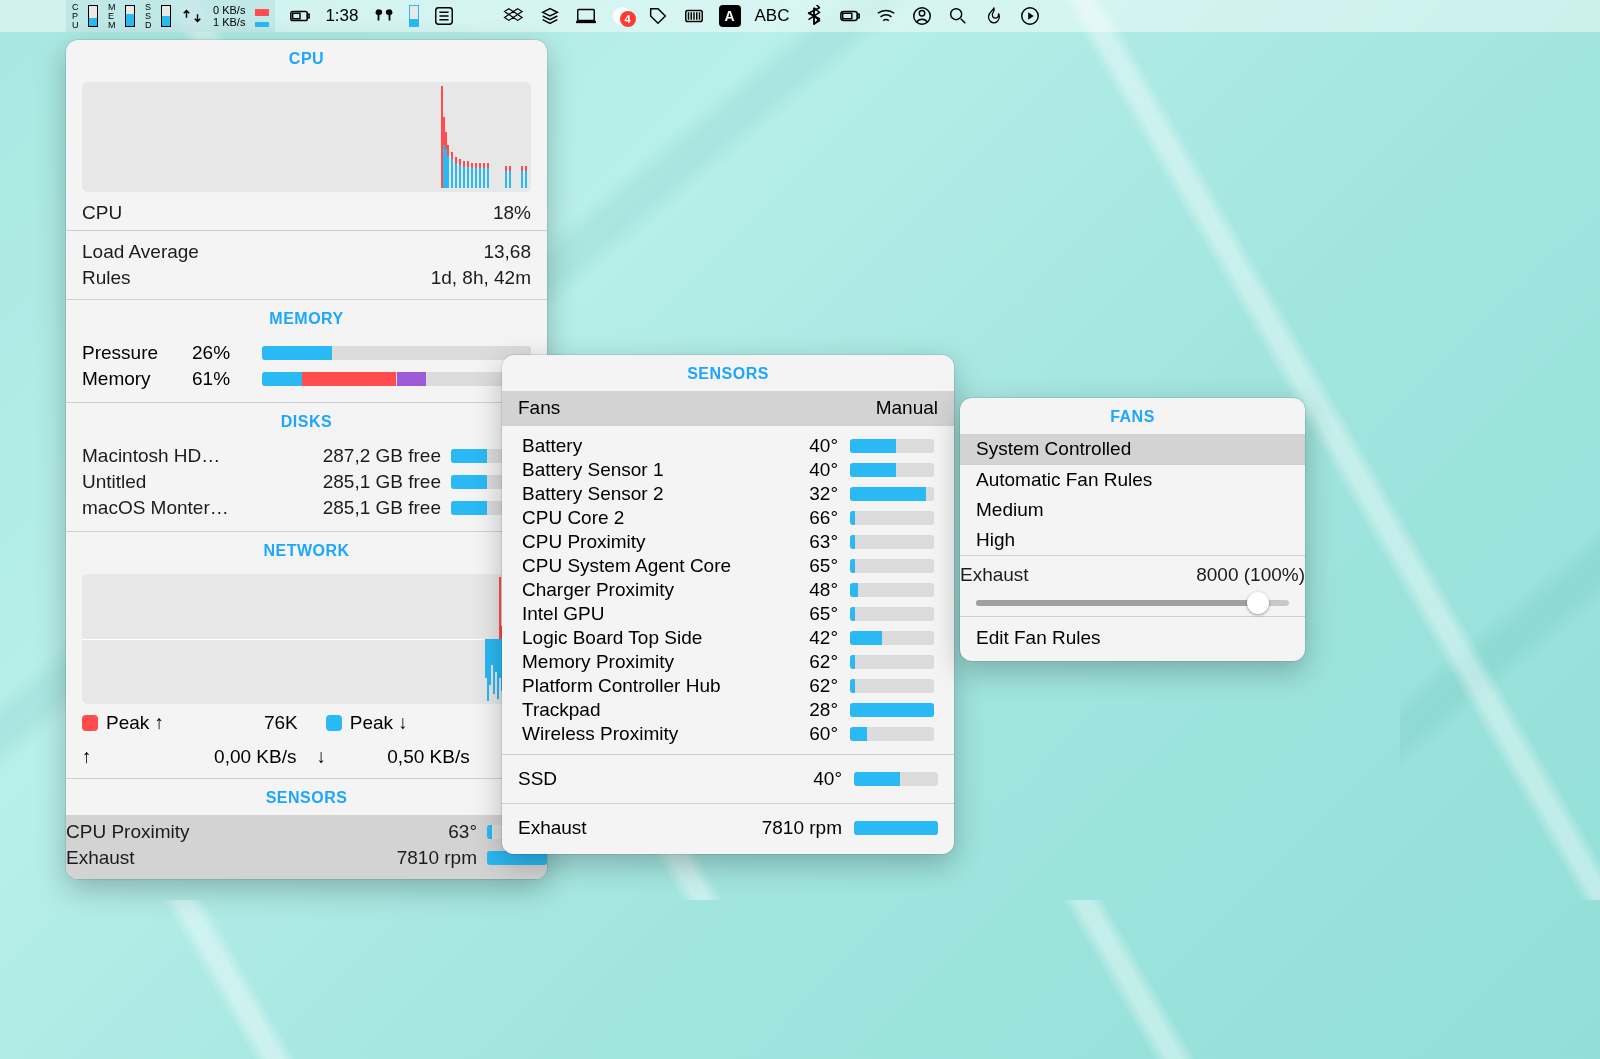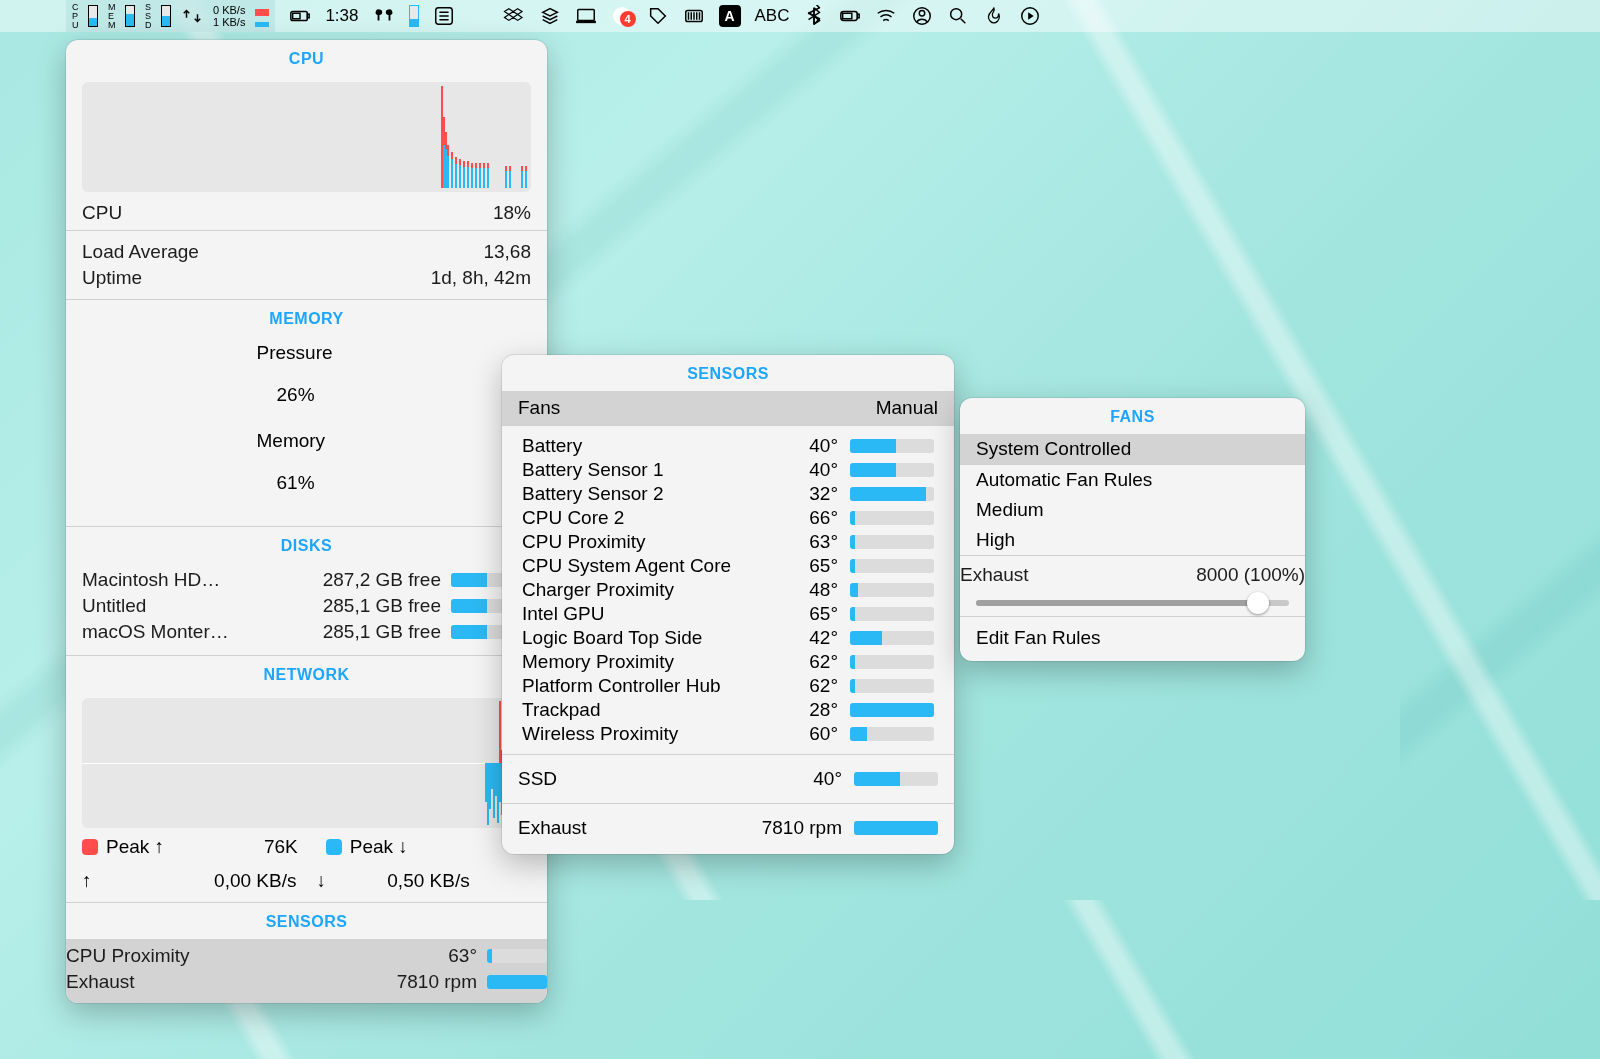--- a/index.html
+++ b/index.html
@@ -48,21 +48,21 @@
     overflow:hidden;
   }
   .section-title{
     color:#1ea6ff; font-size:16px; font-weight:600; text-align:center; padding:10px 0 8px; letter-spacing:.5px;
   }
   .divider{ height:1px; background:#d0d0d0;}
   .pad{ padding:4px 16px;}
   .row{ display:flex; align-items:center; font-size:19px; color:#1c1c1e; padding:2px 0;}
   .row .label{ flex:0 0 auto;}
   .row .value{ margin-left:auto; text-align:right;}
-  .bar-row{ display:flex; align-items:center; gap:20px; font-size:19px; padding:2px 0;flex-direction:column;}
+  .bar-row{ display:flex; align-items:center; gap:10px; font-size:19px; padding:2px 0;}
   .bar-row .label{ width:170px;}
   .bar-row .value{ width:60px; text-align:left;}
   .bar{ flex:1; height:14px; background:#dcdcdc; border-radius:3px; position:relative; overflow:hidden;}
   .bar .seg{ position:absolute; top:0; bottom:0;}
   .seg.blue{ background:#2ab9f4;}
   .seg.red { background:#ff4d4d;}
   .seg.pur { background:#9d5bd8;}
 
   .mini-bar{ width:80px; height:14px; background:#dcdcdc; border-radius:3px; position:relative; overflow:hidden; margin-left:10px;}
   .mini-bar i{position:absolute;left:0;top:0;bottom:0;background:#2ab9f4;}
@@ -323,21 +323,21 @@
       <span class="value">18%</span>
     </div>
   </div>
   <div class="divider"></div>
   <div class="pad" style="padding-top:8px;padding-bottom:8px">
     <div class="row">
       <span class="label">Load Average</span>
       <span class="value">13,68</span>
     </div>
     <div class="row">
-      <span class="label">Uptime</span>
+      <span class="label">Rules</span>
       <span class="value">1d, 8h, 42m</span>
     </div>
   </div>
   <div class="divider"></div>
 
   <div class="section-title">MEMORY</div>
   <div class="pad" style="padding-bottom:10px">
     <div class="bar-row">
       <span class="label" style="width:100px">Pressure</span>
       <span class="value">26%</span>

